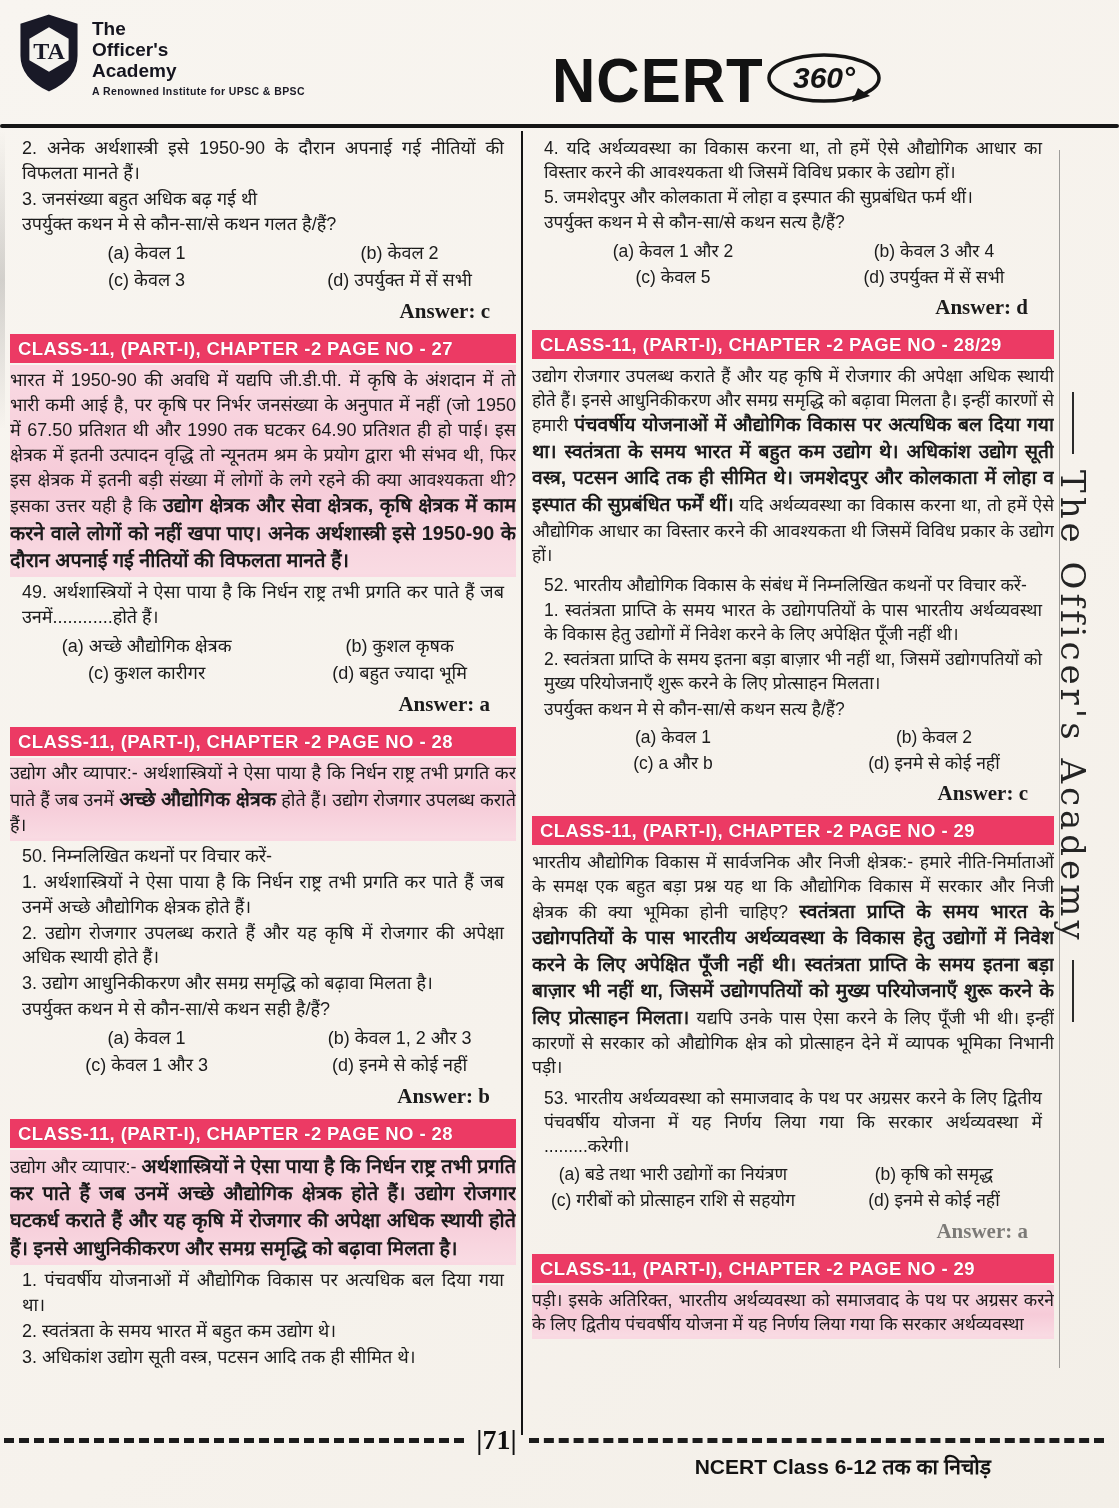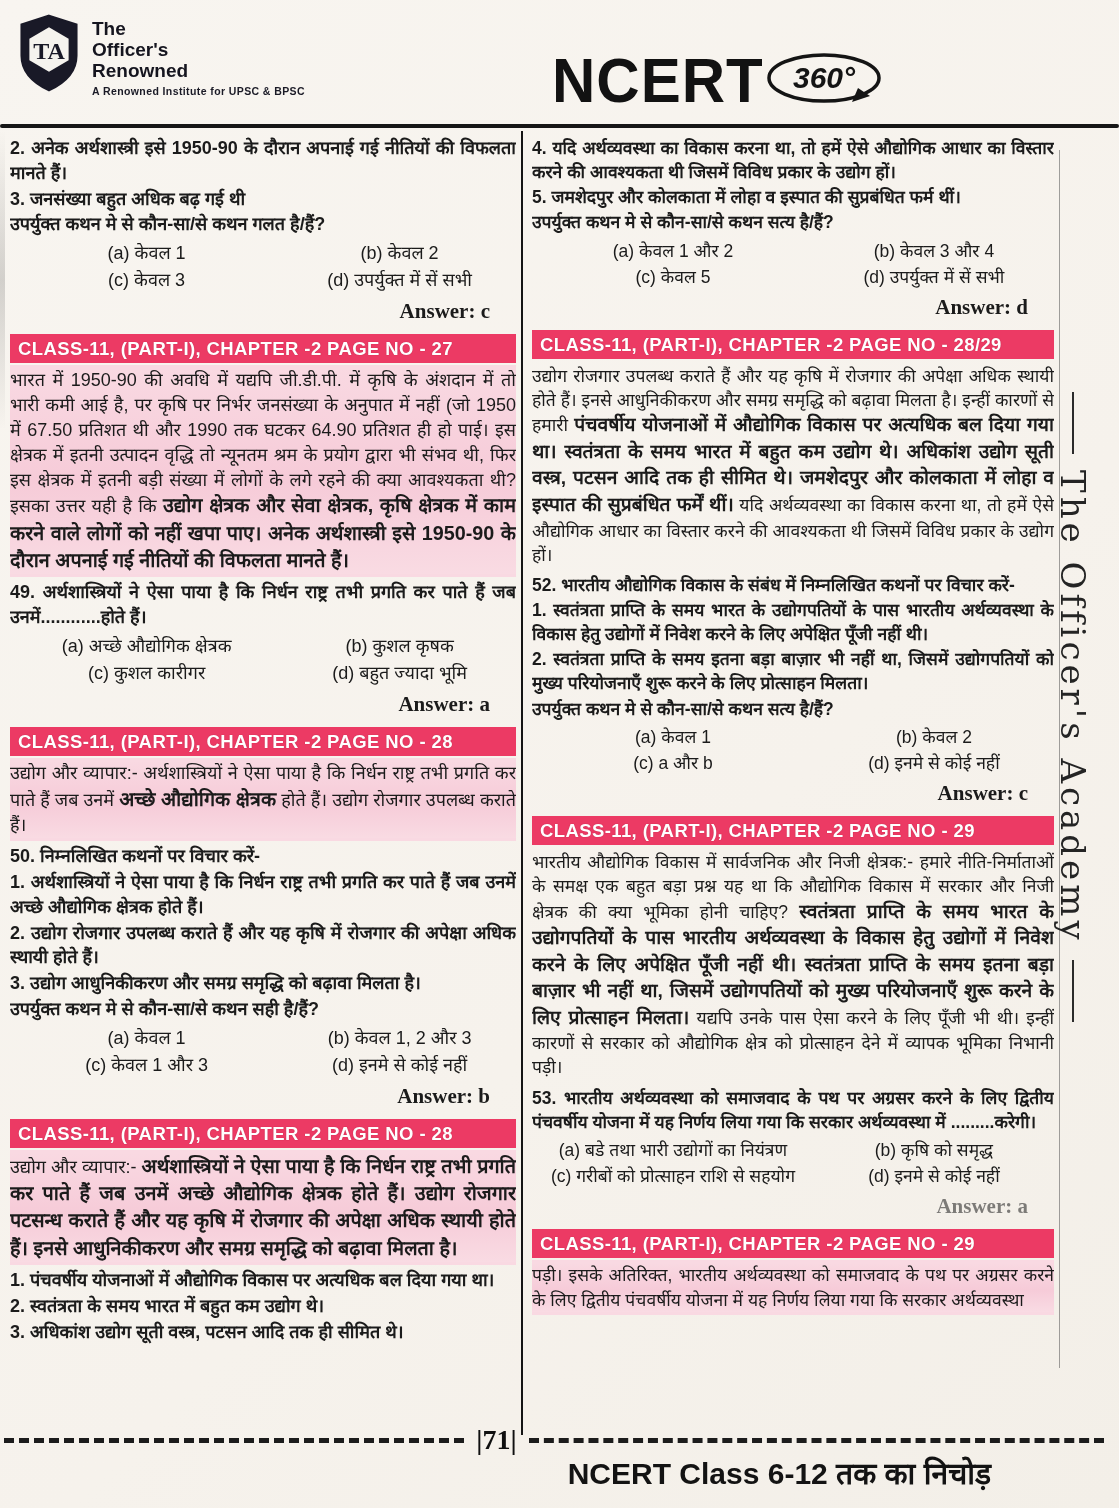--- a/index.html
+++ b/index.html
@@ -24,42 +24,42 @@
   .col-divider{position:absolute;left:521px;top:131px;width:2px;height:1304px;background:#141414;}
 
   .banner{background:#ec3a64;color:#ffffff;font-weight:bold;font-size:18.5px;letter-spacing:.4px;
       padding:4px 8px 3px;margin:7px 0 5px;white-space:nowrap;overflow:hidden;
       text-shadow:0 0 1px rgba(120,0,30,.5);}
   .para{margin:2px 0 6px;line-height:1.38;text-align:justify;}
   .para.hl{background:linear-gradient(180deg,#f9d9e2 0%,#f6cbd8 55%,#f9dbe3 100%);
       box-shadow:0 0 0 3px #f9d9e2;}
   .para .b{font-weight:bold;font-size:1.1em;}
   .qlines{margin:3px 0;}
-  .qline{font-weight:bold;line-height:1.38;margin:1px 0;text-align:justify;}
+  .qline{font-weight:normal;line-height:1.38;margin:1px 12px;text-align:justify;}
   .opts{display:grid;grid-template-columns:54% 46%;margin:3px 0 2px;text-align:center;}
   .opt{line-height:1.5;}
   .ans{text-align:right;font-family:"Liberation Serif","DejaVu Serif",serif;font-weight:bold;
       font-size:21px;padding:3px 26px 3px 0;}
   .ans.faint{opacity:.55;filter:blur(.4px);}
 
   
   .side-rule{position:absolute;left:1059px;top:150px;width:1px;height:1218px;background:#555;opacity:.55;}
   .side-box{position:absolute;left:1036px;top:392px;width:74px;display:flex;flex-direction:column;
       align-items:center;gap:16px;}
   .side-dash{width:2px;height:62px;background:#2b2b2b;}
   .side-text{writing-mode:vertical-rl;font-family:"DejaVu Serif","Liberation Serif",serif;
       font-size:34px;letter-spacing:4px;color:#242424;white-space:nowrap;}
 
   
   .footer-line{position:absolute;left:4px;top:1424px;width:1100px;display:flex;align-items:center;}
   .dash-seg{flex:1;border-top:5px dashed #1c1c1c;height:0;}
   .dash-seg.right{flex:1.25;}
   .pagenum{font-family:"Liberation Serif","DejaVu Serif",serif;font-weight:bold;font-size:28px;
       margin:0 12px;color:#101010;}
-  .footer-tag{position:absolute;right:128px;top:1452px;font-size:30px;font-weight:bold;color:#131313;
+  .footer-tag{position:absolute;right:128px;top:1452px;font-size:21px;font-weight:bold;color:#131313;
       font-family:"Liberation Sans","DejaVu Sans",sans-serif;}
   .edge-shadow{position:absolute;left:0;top:130px;width:5px;height:300px;
       background:linear-gradient(180deg,transparent,rgba(40,40,40,.18),transparent);}
 </style>
 </head>
 <body>
 
 <div class="page">
 
   <div class="logo-wrap">
@@ -67,21 +67,21 @@
       <svg width="66" height="82" viewBox="0 0 74 90">
         <path d="M37 3 L68 13 V48 C68 68 52 80 37 87 C22 80 6 68 6 48 V13 Z" fill="#191927" stroke="#191927" stroke-width="2"></path>
         <polygon points="37,16 59,29 59,53 37,66 15,53 15,29" fill="#f5f3ee"></polygon>
         <text x="37" y="52" text-anchor="middle" font-size="27" font-weight="bold" fill="#191927" font-family="Liberation Serif, serif">TA</text>
       </svg>
     </span>
     <div>
       <div class="logo-text">
         <div>The</div>
         <div>Officer's</div>
-        <div>Renowned</div>
+        <div>Academy</div>
       </div>
       <div class="logo-tagline">A Renowned Institute for UPSC &amp; BPSC</div>
     </div>
   </div>
 
   <div class="masthead">
     <div class="masthead-title">NCERT</div>
     <div class="badge360">
       <svg width="122" height="60" viewBox="0 0 122 60">
         <ellipse cx="60" cy="28" rx="55" ry="23" fill="none" stroke="#141414" stroke-width="3.5"></ellipse>
@@ -129,21 +129,21 @@
         <div class="qline">उपर्युक्त कथन मे से कौन-सा/से कथन सही है/हैं?</div>
       </div>
       <div class="opts">
         <div class="opt">(a) केवल 1</div>
         <div class="opt">(b) केवल 1, 2 और 3</div>
         <div class="opt">(c) केवल 1 और 3</div>
         <div class="opt">(d) इनमे से कोई नहीं</div>
       </div>
       <div class="ans">Answer: b</div>
       <div class="banner">CLASS-11, (PART-I), CHAPTER -2 PAGE NO - 28</div>
-      <p class="para hl"><span>उद्योग और व्यापार:- </span><span class="b">अर्थशास्त्रियों ने ऐसा पाया है कि निर्धन राष्ट्र तभी प्रगति कर पाते हैं जब उनमें अच्छे औद्योगिक क्षेत्रक होते हैं। उद्योग रोजगार पटसन्ध कराते हैं और यह कृषि में रोजगार की अपेक्षा अधिक स्थायी होते हैं। इनसे आधुनिकीकरण और समग्र समृद्धि को बढ़ावा मिलता है।</span></p>
+      <p class="para hl"><span>उद्योग और व्यापार:- </span><span class="b">अर्थशास्त्रियों ने ऐसा पाया है कि निर्धन राष्ट्र तभी प्रगति कर पाते हैं जब उनमें अच्छे औद्योगिक क्षेत्रक होते हैं। उद्योग रोजगार घटकर्ध कराते हैं और यह कृषि में रोजगार की अपेक्षा अधिक स्थायी होते हैं। इनसे आधुनिकीकरण और समग्र समृद्धि को बढ़ावा मिलता है।</span></p>
       <div class="qlines">
         <div class="qline">1. पंचवर्षीय योजनाओं में औद्योगिक विकास पर अत्यधिक बल दिया गया था।</div>
         <div class="qline">2. स्वतंत्रता के समय भारत में बहुत कम उद्योग थे।</div>
         <div class="qline">3. अधिकांश उद्योग सूती वस्त्र, पटसन आदि तक ही सीमित थे।</div>
       </div>
     </div>
   <div class="col-divider"></div>
   <div class="col col-right" id="col-right">
       <div class="qlines">
         <div class="qline">4. यदि अर्थव्यवस्था का विकास करना था, तो हमें ऐसे औद्योगिक आधार का विस्तार करने की आवश्यकता थी जिसमें विविध प्रकार के उद्योग हों।</div>

